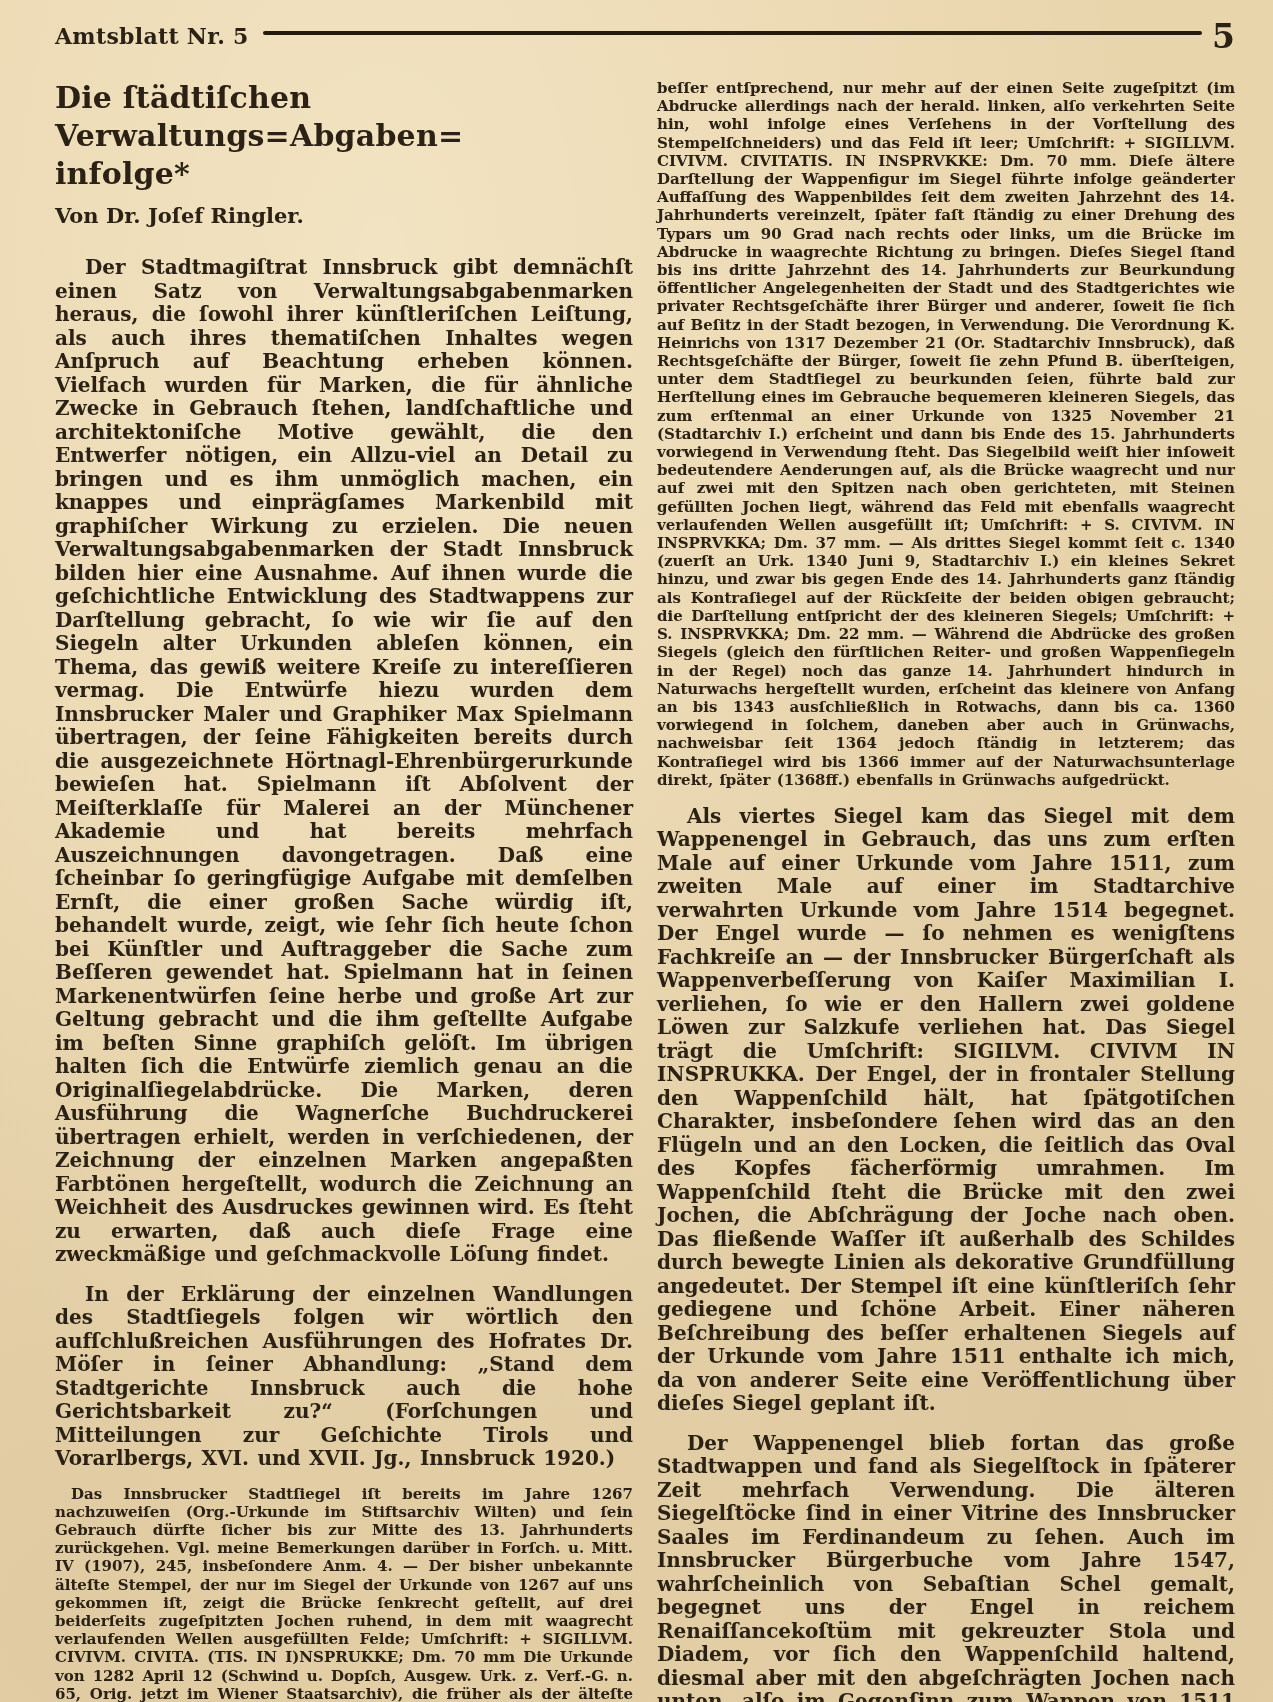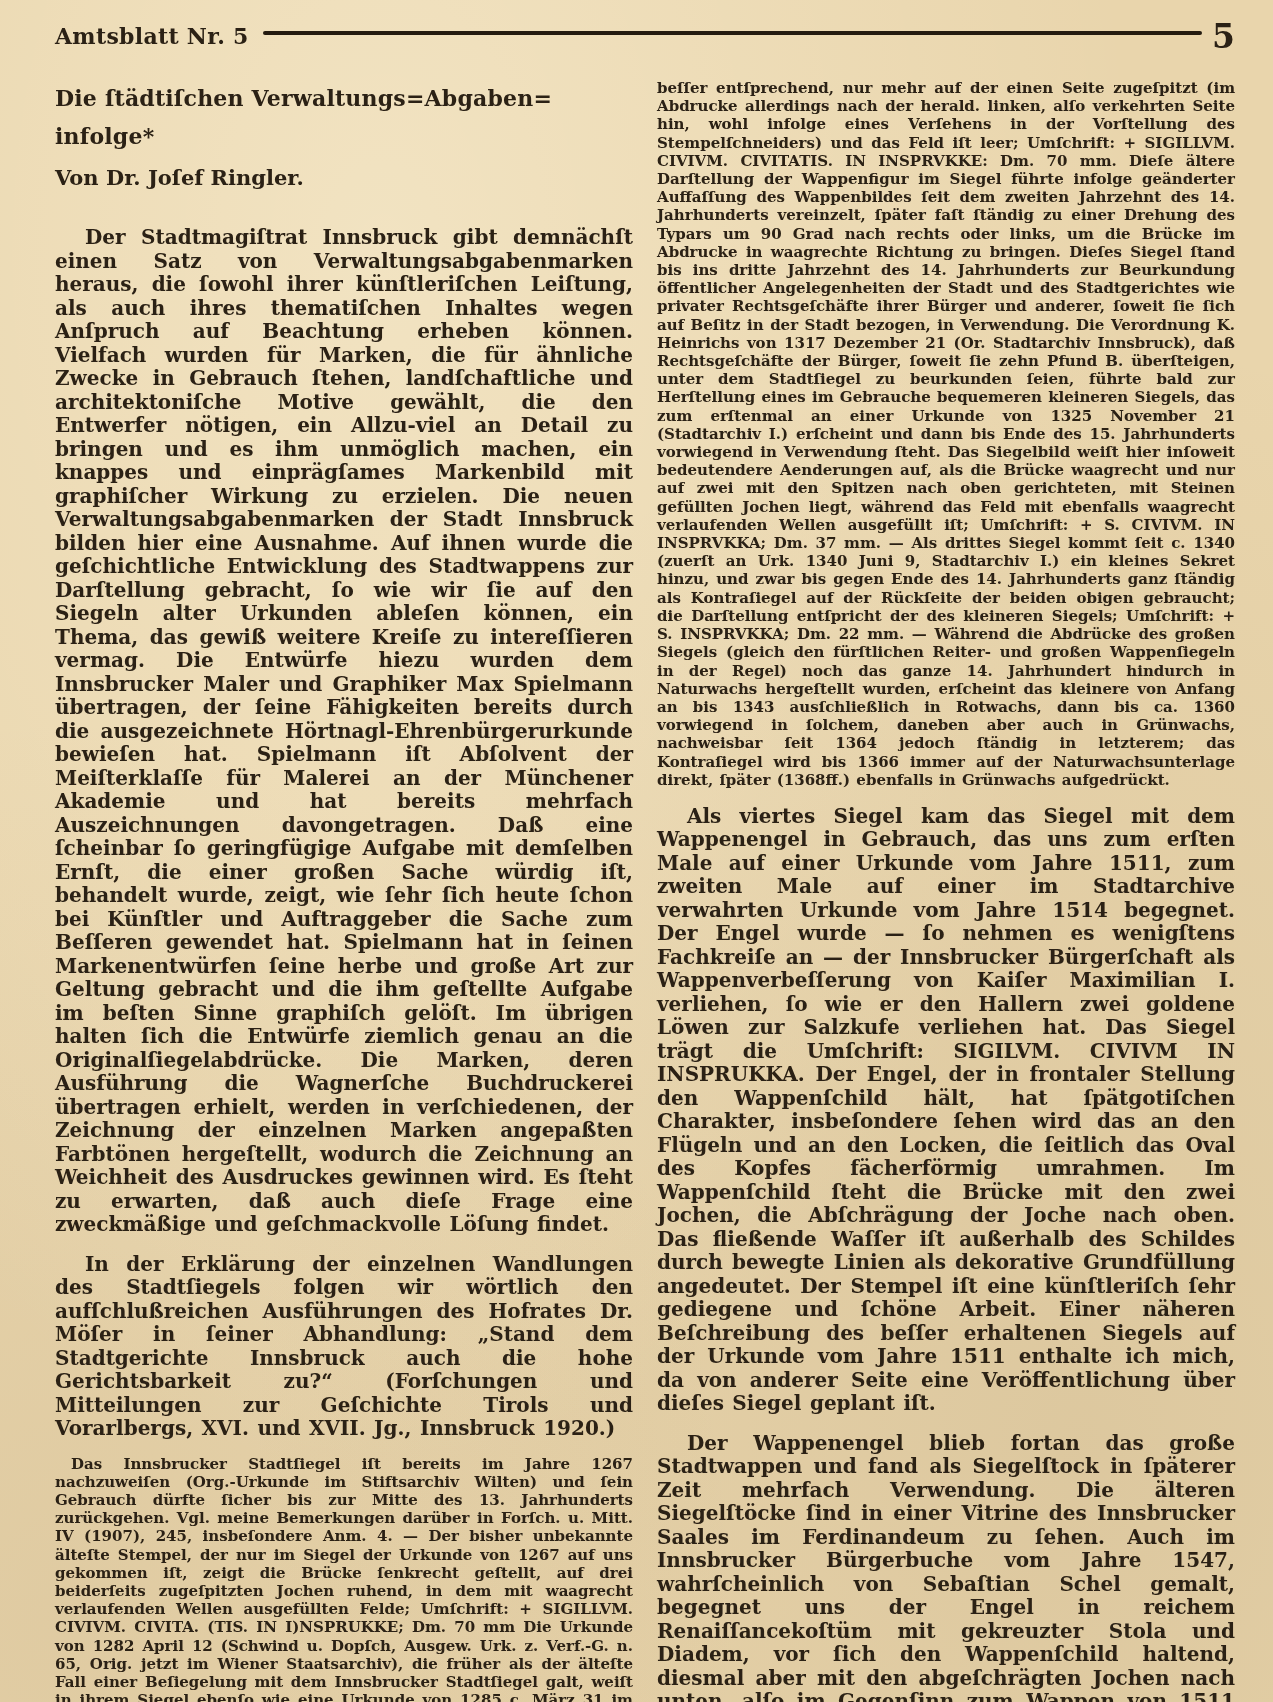--- a/index.html
+++ b/index.html
@@ -40,28 +40,28 @@
   }
   .masthead-pagenum {
     font-size: 33px; font-weight: bold;
     line-height: 1;
   }
   
   .columns { display: flex; gap: 24px; }
   .col { width: 50%; }
   
   .article-title {
-    font-size: 22px; font-weight: bold;
+    font-size: 30px; font-weight: bold;
     line-height: 38px;
     letter-spacing: 0.2px;
     margin-bottom: 10px;
   }
   .byline {
     font-size: 21px; font-weight: bold;
-    margin-bottom: 36px;
+    margin-bottom: 28px;
   }
   p.body-text {
     font-size: 20px; font-weight: bold;
     line-height: 23.5px;
     text-align: justify;
     text-indent: 30px;
     word-spacing: 1.5px;
     margin: 16px 0 2px 0;
   }
   .footnote {

